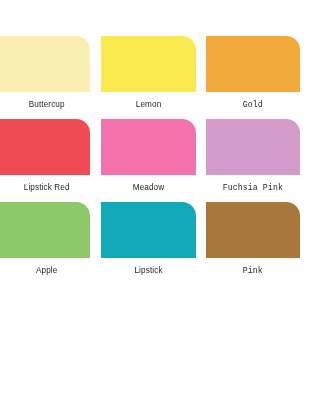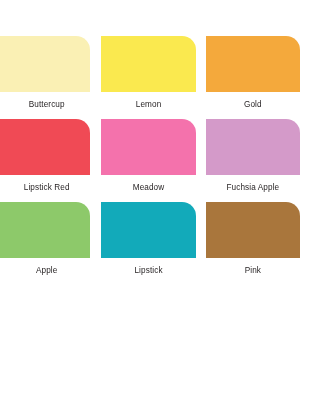--- a/index.html
+++ b/index.html
@@ -43,20 +43,21 @@
     width: 97px;
     margin-left: -3px;
   }
   .swatch-cell.col-2 {
     width: 98px;
     margin-left: 11px;
   }
   .swatch-cell.col-3 {
     width: 98px;
     margin-left: 10px;
+    font-family: Liberation Mono, monospace;
   }
 
   .swatch-chip {
     display: block;
     width: 100%;
     height: 56px;
     border-radius: 0 14px 0 0;
   }
 
   .swatch-label {
@@ -99,21 +100,21 @@
     <div class="swatch-cell col-1">
       <span class="swatch-chip" style="background-color: rgb(240, 74, 85);"></span>
       <span class="swatch-label">Lipstick Red</span>
     </div>
     <div class="swatch-cell col-2">
       <span class="swatch-chip" style="background-color: rgb(244, 114, 172);"></span>
       <span class="swatch-label">Meadow</span>
     </div>
     <div class="swatch-cell col-3">
       <span class="swatch-chip" style="background-color: rgb(212, 154, 201);"></span>
-      <span class="swatch-label">Fuchsia Apple</span>
+      <span class="swatch-label">Fuchsia Pink</span>
     </div>
   </div>
 
 
   <div class="swatch-row">
     <div class="swatch-cell col-1">
       <span class="swatch-chip" style="background-color: rgb(141, 201, 106);"></span>
       <span class="swatch-label">Apple</span>
     </div>
     <div class="swatch-cell col-2">

